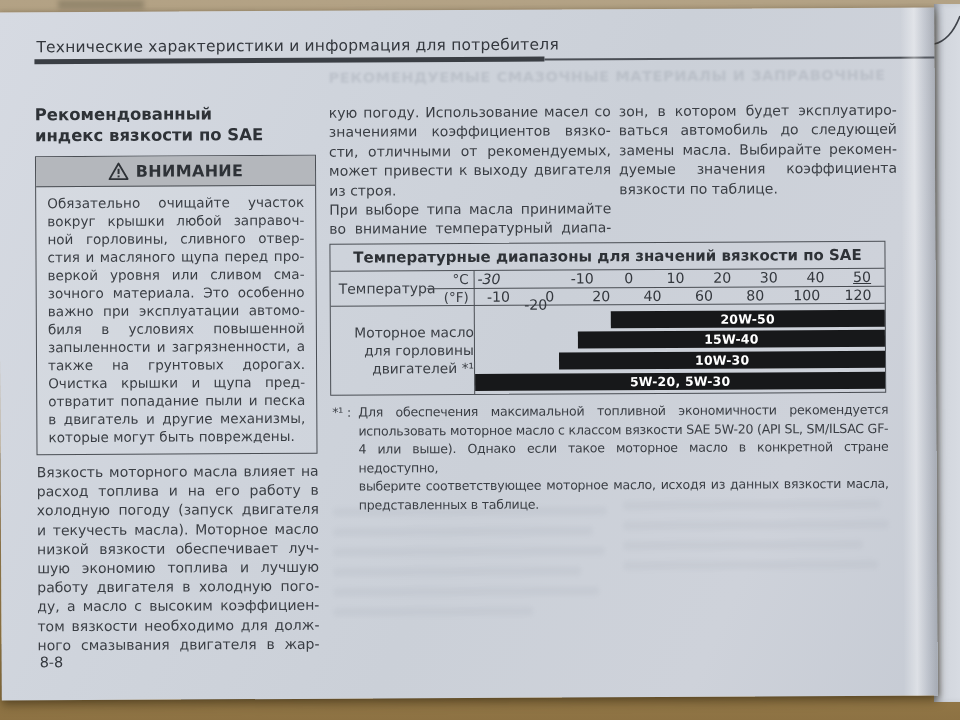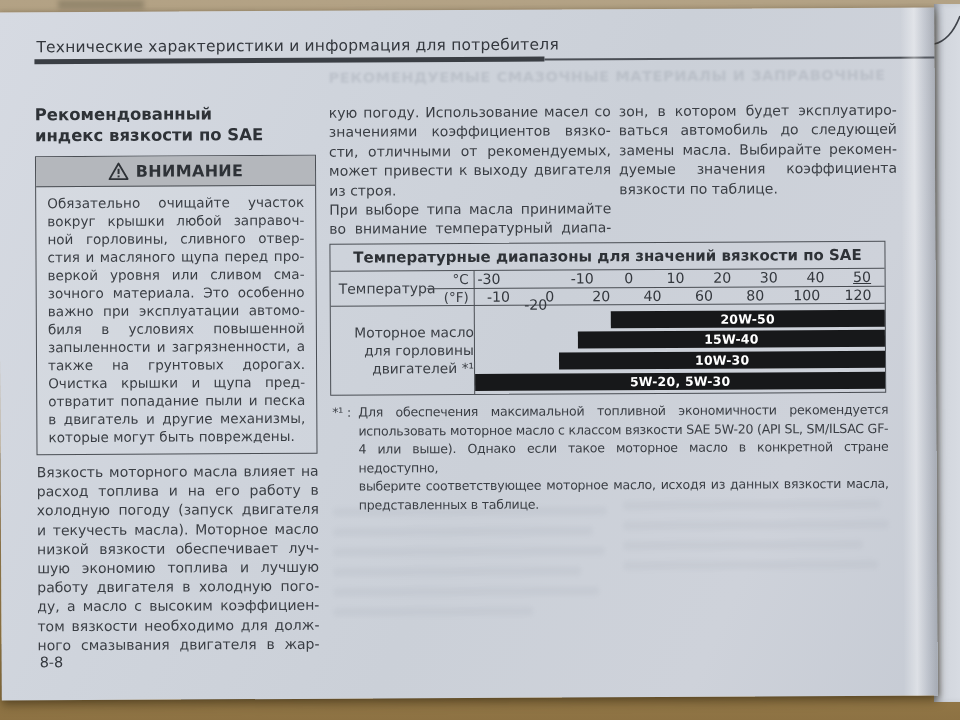--- a/index.html
+++ b/index.html
@@ -166,21 +166,21 @@
   </div>
 
   <div class="visc-table">
     <div class="vt-title">Температурные диапазоны для значений вязкости по SAE</div>
     <div class="vt-temp">
       <div class="vt-temp-label">Температура</div>
       <div class="vt-temp-right">
         <div class="vt-subrow c">
           <span class="vt-unit">°C</span>
           <div class="vt-ticks" id="ticks-c">
-              <span style="left: 3.5%;">-30</span>
+              <span style="left: 3.5%; font-style: italic;">-30</span>
               <span style="left: 14.875%; margin-top: 26px;">-20</span>
               <span style="left: 26.25%;">-10</span>
               <span style="left: 37.625%;">0</span>
               <span style="left: 49%;">10</span>
               <span style="left: 60.375%;">20</span>
               <span style="left: 71.75%;">30</span>
               <span style="left: 83.125%;">40</span>
               <span style="left: 94.5%; text-decoration: underline;">50</span>
             </div>
         </div>

